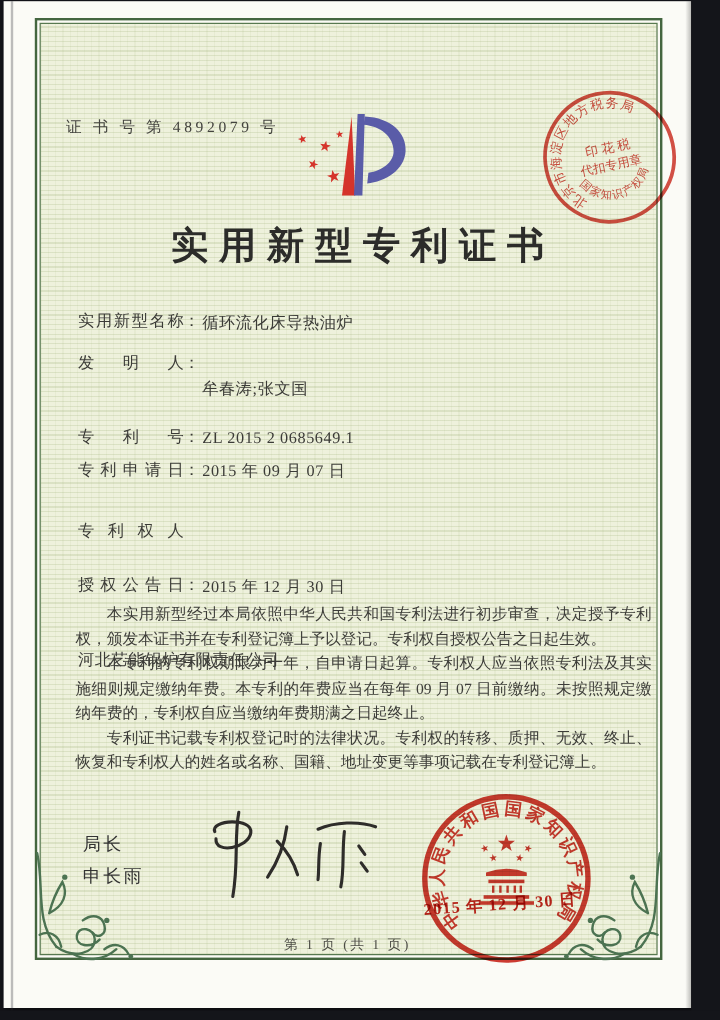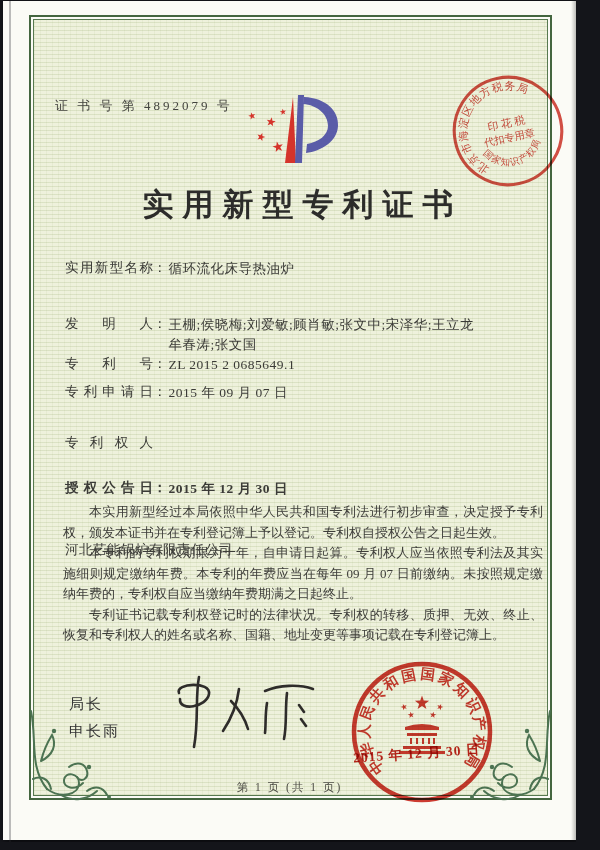--- a/index.html
+++ b/index.html
@@ -52,25 +52,25 @@
   }
   .fields { position:absolute; left:62px; top:0; width:478px; }
   .field { position:absolute; left:0; display:flex; font-size:13.5px; color:#3b3b37; }
   .field .lbl {
     display:inline-block; width:88px; text-align:justify; text-align-last:justify;
     flex:0 0 88px; letter-spacing:0;
   }
   .field .colon { flex:0 0 auto; margin-right:2px; }
   .field .val { letter-spacing:.5px; line-height:20px; }
   .f-name      { top:258px;justify-content:center; }
-  .f-inventors { top:314px;justify-content:space-between; }
+  .f-inventors { top:293px;justify-content:space-between; }
   .f-patentno  { top:354px; }
   .f-filing    { top:382px; }
   .f-patentee  { top:433px;flex-direction:column; }
-  .f-grant     { top:478px;font-weight:bold; }
+  .f-grant     { top:478px; }
   .paragraphs {
     position:absolute; left:60px; top:501px; width:480px;
     font-size:13px; line-height:20.5px; text-align:justify; color:#3d3d39;
   }
   .paragraphs p { text-indent:2em; }
   .officer { position:absolute; left:66px; top:690px; font-size:15px; line-height:27px; color:#333; letter-spacing:2px;}
   .signature { position:absolute; left:150px; top:666px; width:180px; height:88px; }
   .seal-big {
     position:absolute; left:344px; top:656px; width:150px; height:150px;
     opacity:.92; mix-blend-mode:multiply;
@@ -136,21 +136,21 @@
   <div class="fields">
     <div class="field f-name">
       <span class="lbl">实用新型名称</span>
         <span class="colon">：</span>
       <span class="val">循环流化床导热油炉</span>
     </div>
     <div class="field f-inventors">
       <span class="lbl">发明人</span>
         <span class="colon">：</span>
       <span class="val">
-        <span>王棚;侯晓梅;刘爱敏;顾肖敏;张文中;宋泽华;王立龙</span><br>
+        <br>
         <span>牟春涛;张文国</span>
       </span>
     </div>
     <div class="field f-patentno">
       <span class="lbl">专利号</span>
         <span class="colon">：</span>
       <span class="val">ZL 2015 2 0685649.1</span>
     </div>
     <div class="field f-filing">
       <span class="lbl">专利申请日</span>

